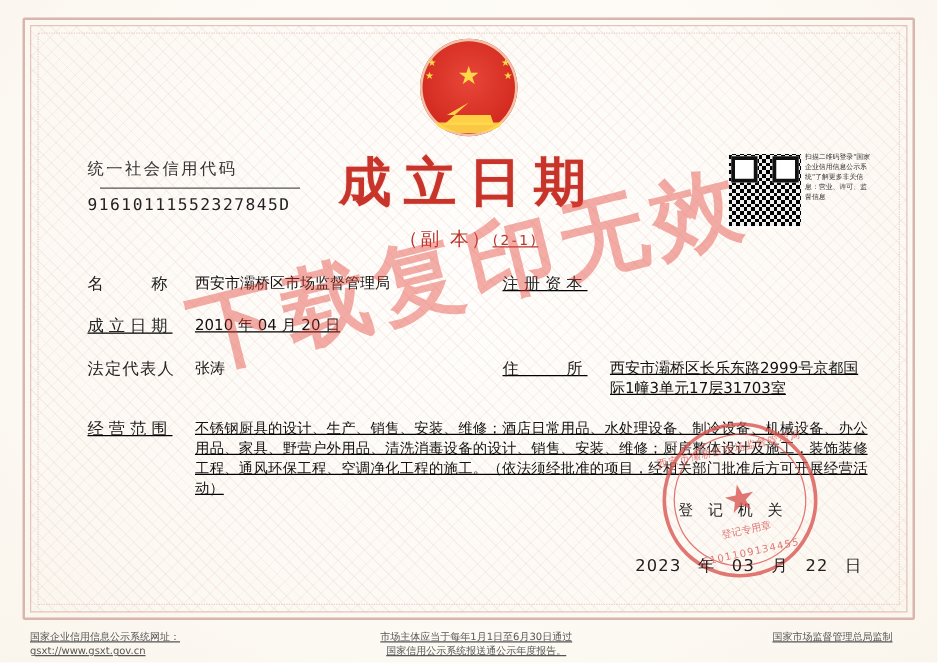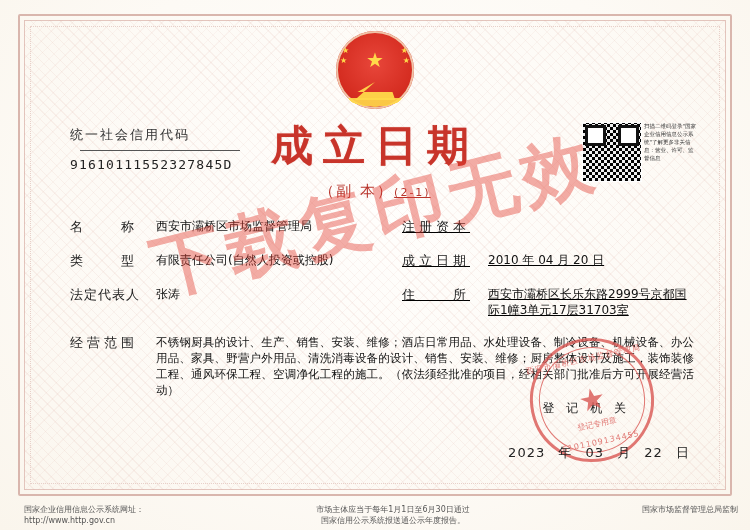--- a/index.html
+++ b/index.html
@@ -140,21 +140,21 @@
   .col-l{width:332px;display:flex;}
   .col-r{flex:1;display:flex;text-decoration:underline;}
   .fname{
     width:86px;flex:0 0 86px;
     font-size:13px;color:#222;letter-spacing:4px;
   }
   .fname.sp2{letter-spacing:1px;}
   .fval{
     flex:1;font-size:12px;color:#111;line-height:16px;
   }
-  .scope-row{display:flex;margin-top:2px;}
+  .scope-row{display:flex;margin-top:2px;text-decoration:underline;}
   .scope-text{
     flex:1;font-size:11.5px;line-height:16px;color:#111;
     text-align:justify;
     max-width:560px;
   }
 
   
   .registry{
     position:absolute;right:120px;top:400px;
     font-size:12px;color:#222;letter-spacing:4px;
@@ -196,23 +196,23 @@
   .watermark{
     position:absolute;left:50%;top:216px;transform:translate(-50%,-50%) rotate(-14deg);
     font-family:"DejaVu Serif", serif;
     font-size:70px;font-weight:bold;letter-spacing:6px;
     color:rgba(226,60,48,.42);
     white-space:nowrap;pointer-events:none;
   }
 
   
   .footer{
-    position:absolute;left:24px;right:12px;bottom:4px;
+    position:absolute;left:24px;right:36px;bottom:4px;
     display:flex;justify-content:space-between;align-items:flex-start;
-    font-size:8px;color:#555;line-height:11px;
+    font-size:8px;color:#555;line-height:11px;text-decoration:underline;
   }
   .footer .mid{text-align:center;}
   .footer .right{text-align:right;}
 </style>
 </head>
 <body>
 
 <div id="license">
 
   <div class="frame-outer"></div>
@@ -257,24 +257,20 @@
       <div class="col-l">
         <div class="fname">名　　称</div>
         <div class="fval">西安市灞桥区市场监督管理局</div>
       </div>
       <div class="col-r">
         <div class="fname">注册资本</div>
       </div>
     </div>
 
     <div class="row">
-      <div class="col-l">
-        <div class="fname">类　　型</div>
-        <div class="fval">有限责任公司(自然人投资或控股)</div>
-      </div>
       <div class="col-r">
         <div class="fname">成立日期</div>
         <div class="fval">2010 年 04 月 20 日</div>
       </div>
     </div>
 
     <div class="row">
       <div class="col-l">
         <div class="fname sp2">法定代表人</div>
         <div class="fval">张涛</div>
@@ -309,21 +305,21 @@
     <span>月</span>
     <span>22</span>
     <span>日</span>
   </div>
 
   <div class="watermark">下载复印无效</div>
 
   <div class="footer">
     <div class="left">
       <div>国家企业信用信息公示系统网址：</div>
-      <div>http://www.http.gov.cn</div>
+      <div>gsxt://www.gsxt.gov.cn</div>
     </div>
     <div class="mid">
       <div>市场主体应当于每年1月1日至6月30日通过</div>
       <div>国家信用公示系统报送通公示年度报告。</div>
     </div>
     <div class="right">
       <div>国家市场监督管理总局监制</div>
     </div>
   </div>
 

